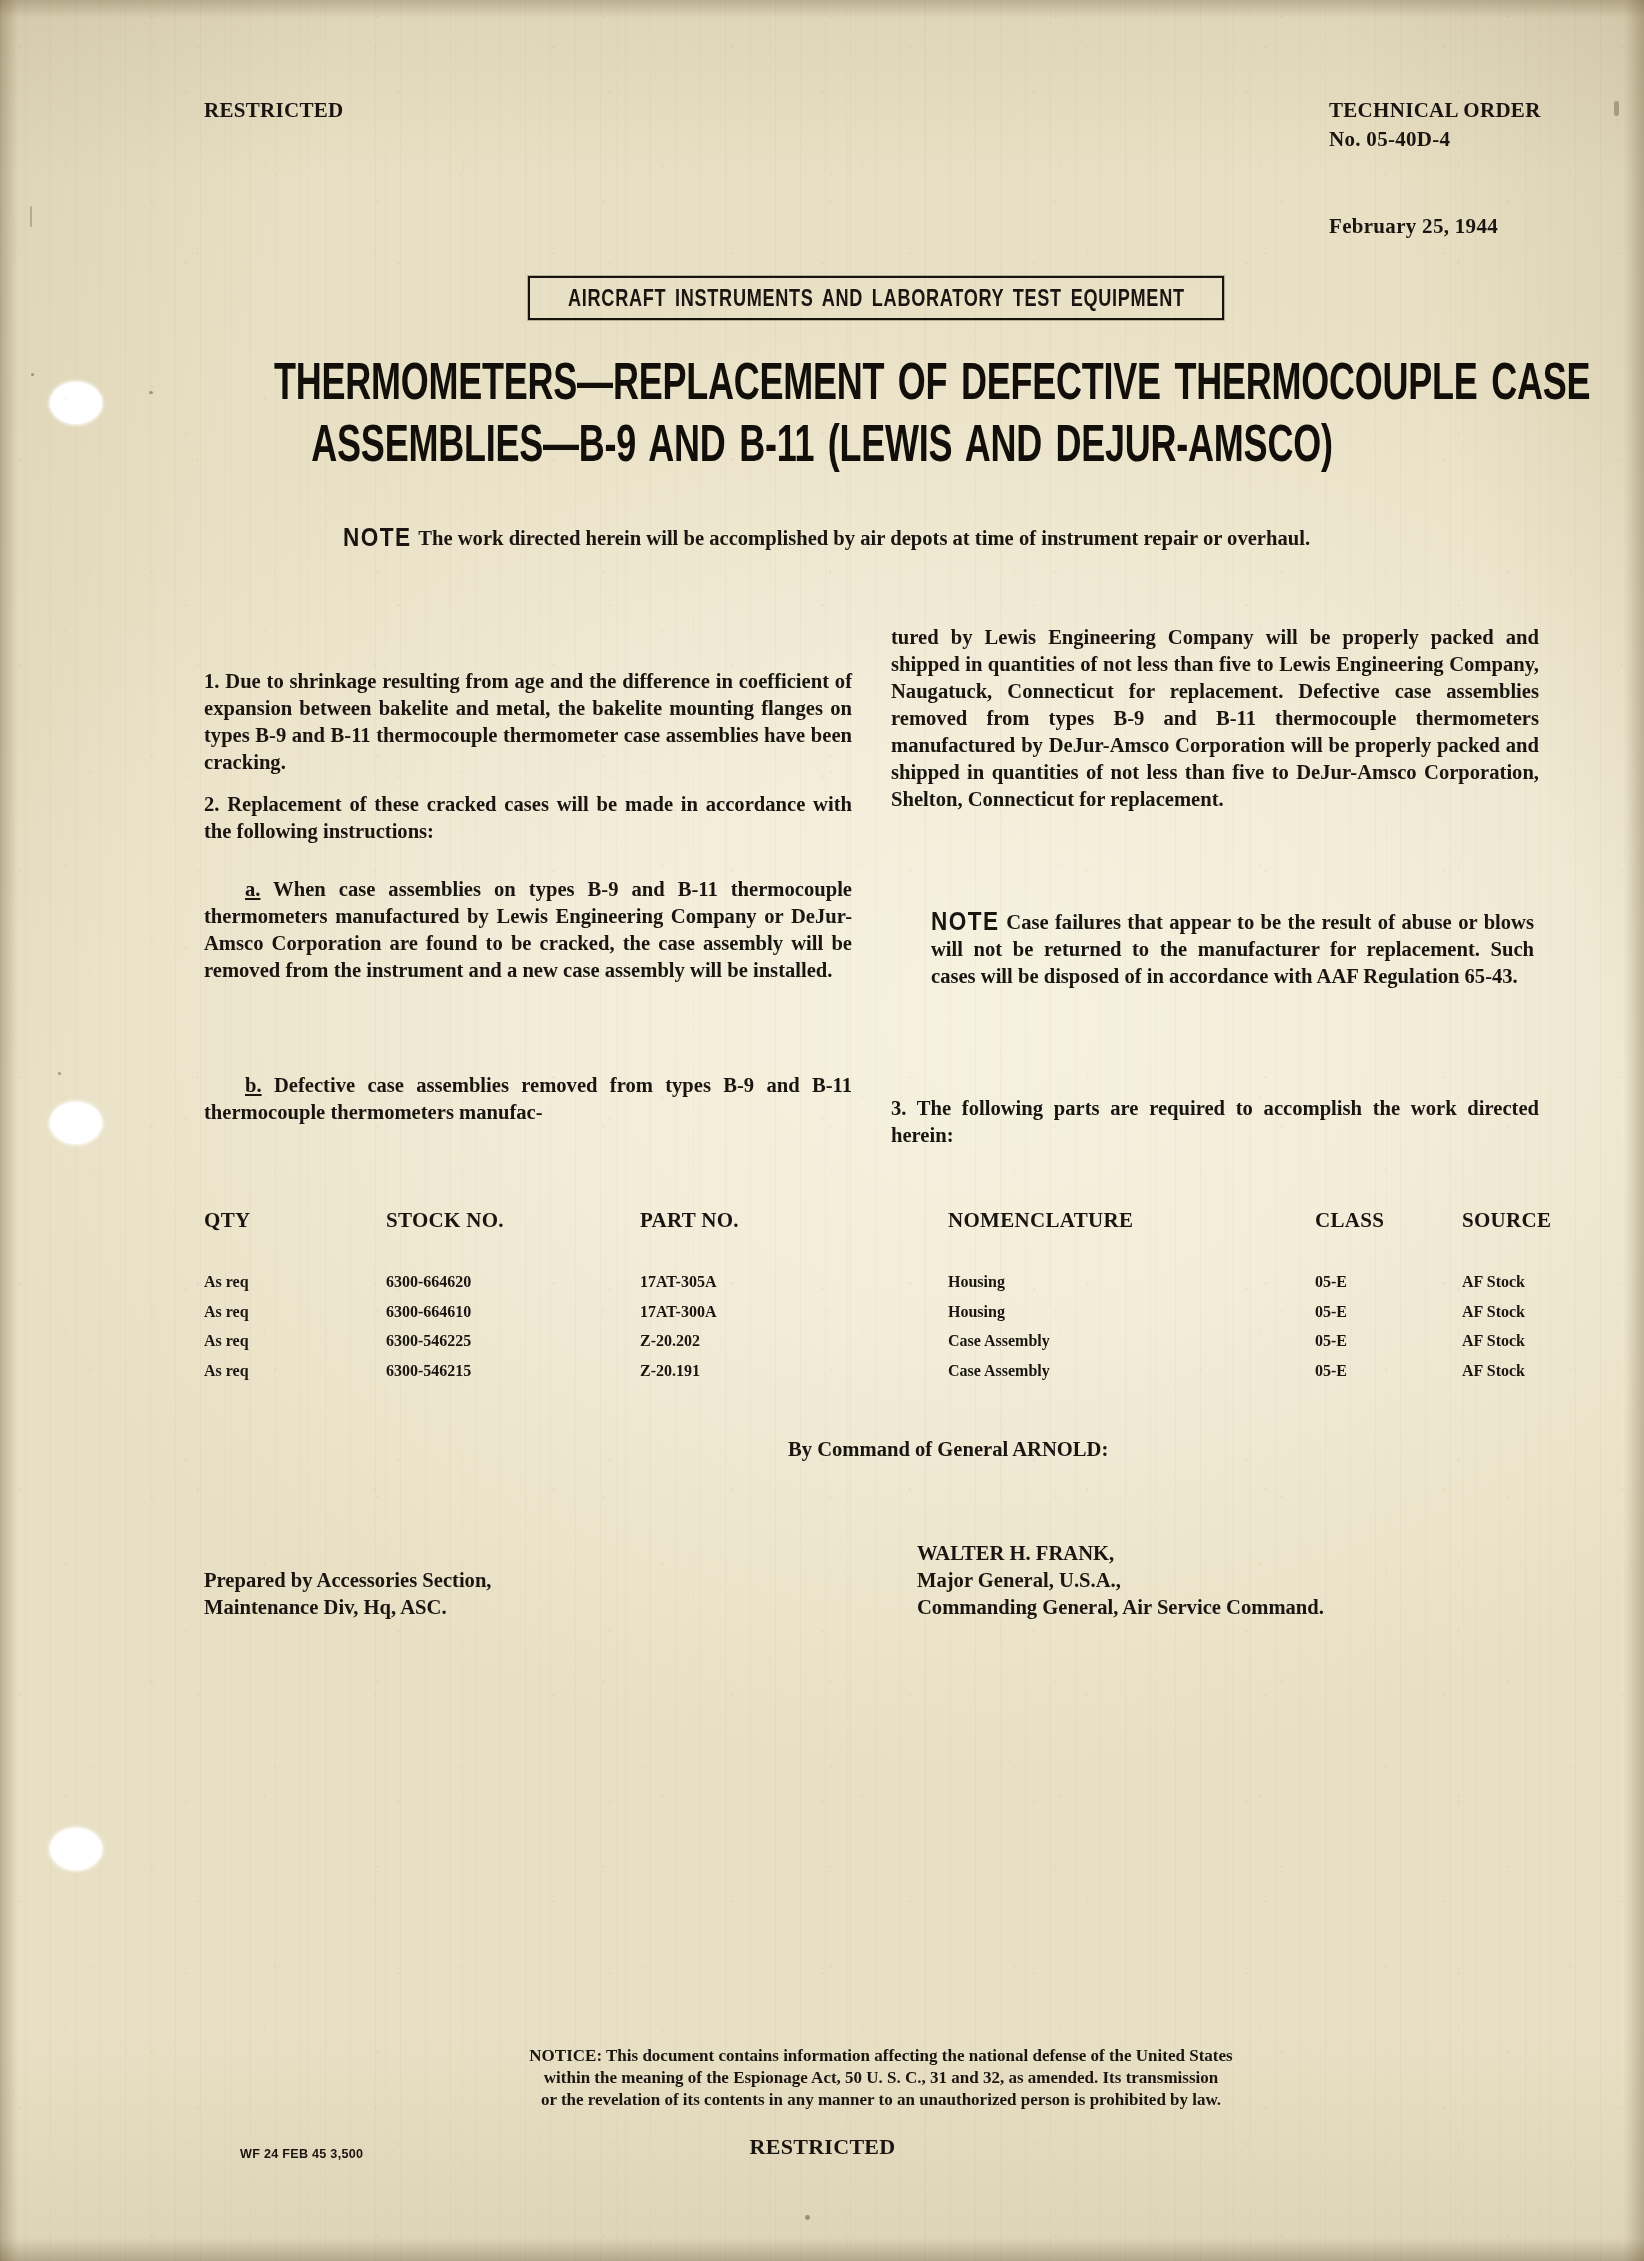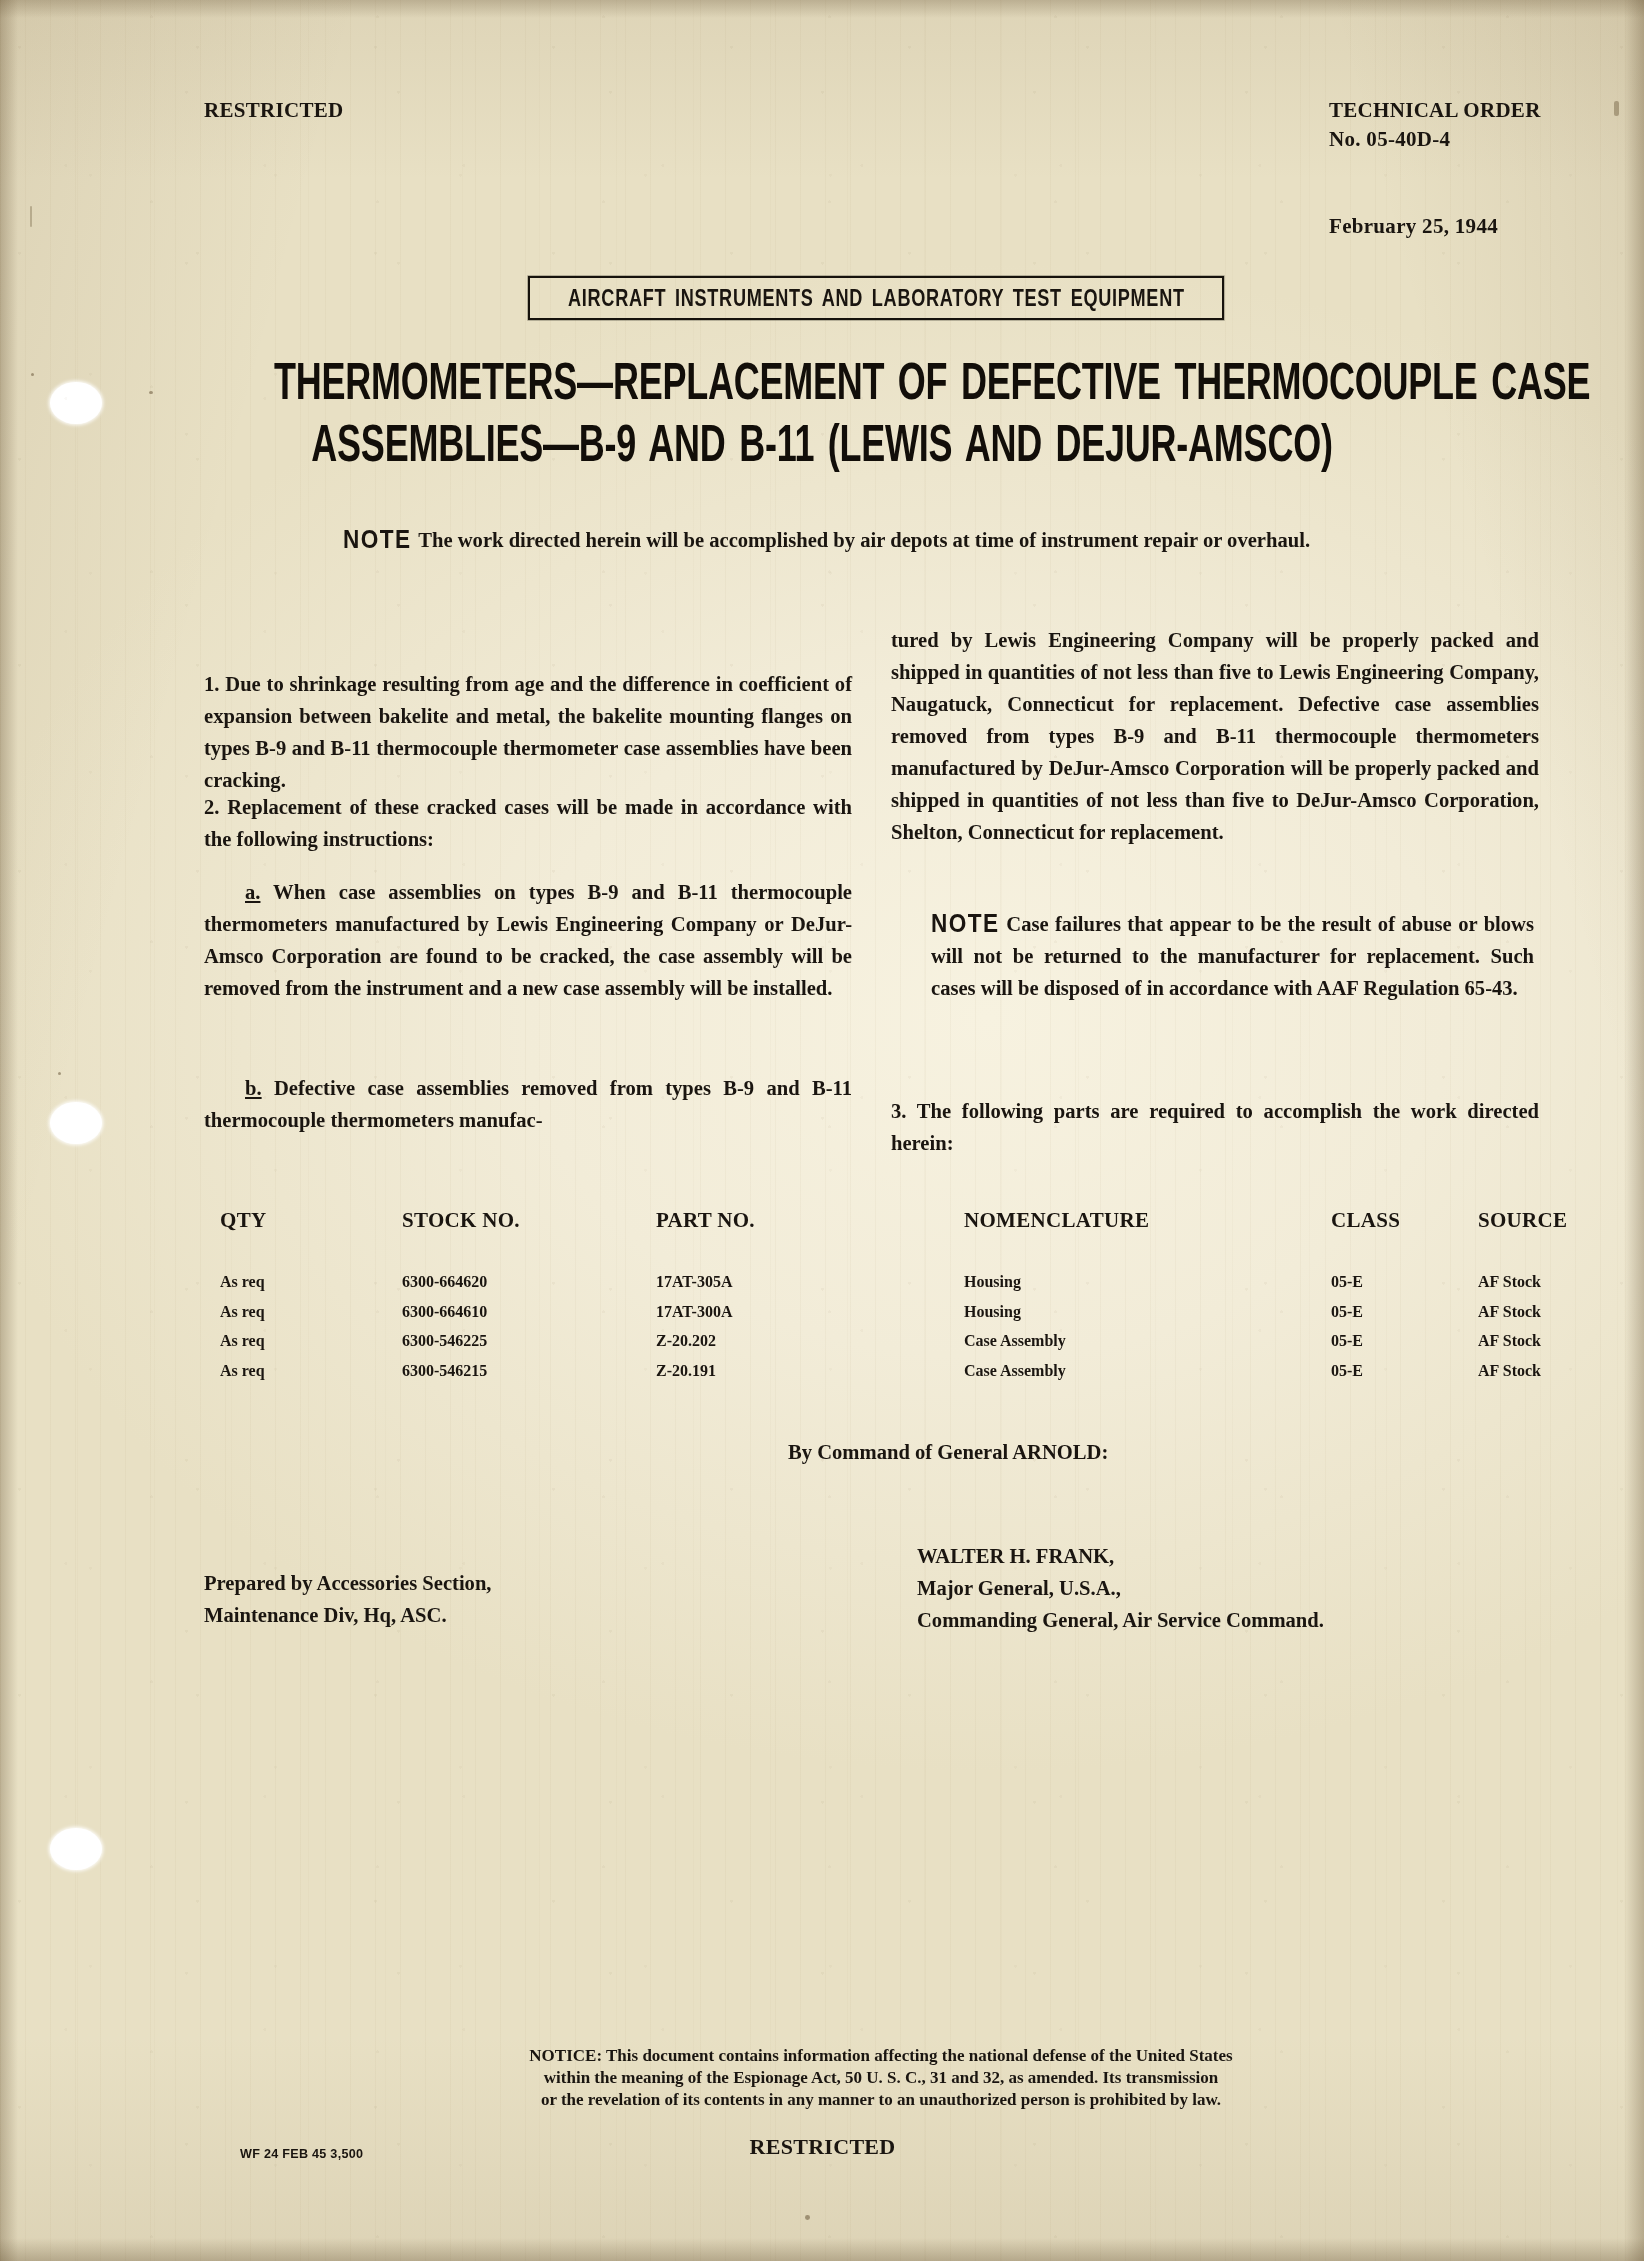--- a/index.html
+++ b/index.html
@@ -46,21 +46,21 @@
   #content{
     position:absolute; left:0; top:0;
     width:1645px; height:2261px;
   }
   .blk{ position:absolute; }
 
   
   .hdr{ font-family:"Liberation Serif", serif; font-weight:bold; font-size:21px; letter-spacing:0.3px; }
   .body-txt{
     font-family:"Liberation Serif", serif;
-    font-size:20.6px; line-height:32px; font-weight:bold;
+    font-size:20.6px; line-height:27px; font-weight:bold;
     text-align:justify; -webkit-hyphens:none; hyphens:none;
   }
   .body-txt.no-j{ text-align:left; }
 
   
   #banner{
     position:absolute;
     left:528px; top:276px; width:692px; height:40px;
     border:2.7px solid #16120c;
     box-shadow:0 0 0 0.7px rgba(20,16,10,.35);
@@ -88,21 +88,21 @@
   .note-word{
     font-family:"Liberation Sans", sans-serif;
     font-weight:bold; font-size:22.6px;
     letter-spacing:1.4px;
     transform:scaleY(1.1);
     display:inline-block;
     margin-right:6.9px;
   }
 
   
-  table.parts{ border-collapse:collapse;margin-left:16px; }
+  table.parts{ border-collapse:collapse; }
   table.parts td, table.parts th{
     font-family:"Liberation Serif", serif;
     font-weight:bold; font-size:16px;
     text-align:left; padding:0; vertical-align:top;
     line-height:29.5px;
     white-space:nowrap;
   }
   table.parts th{ font-size:21px; letter-spacing:0.3px; padding-bottom:31.5px; }
 
   .notice{

